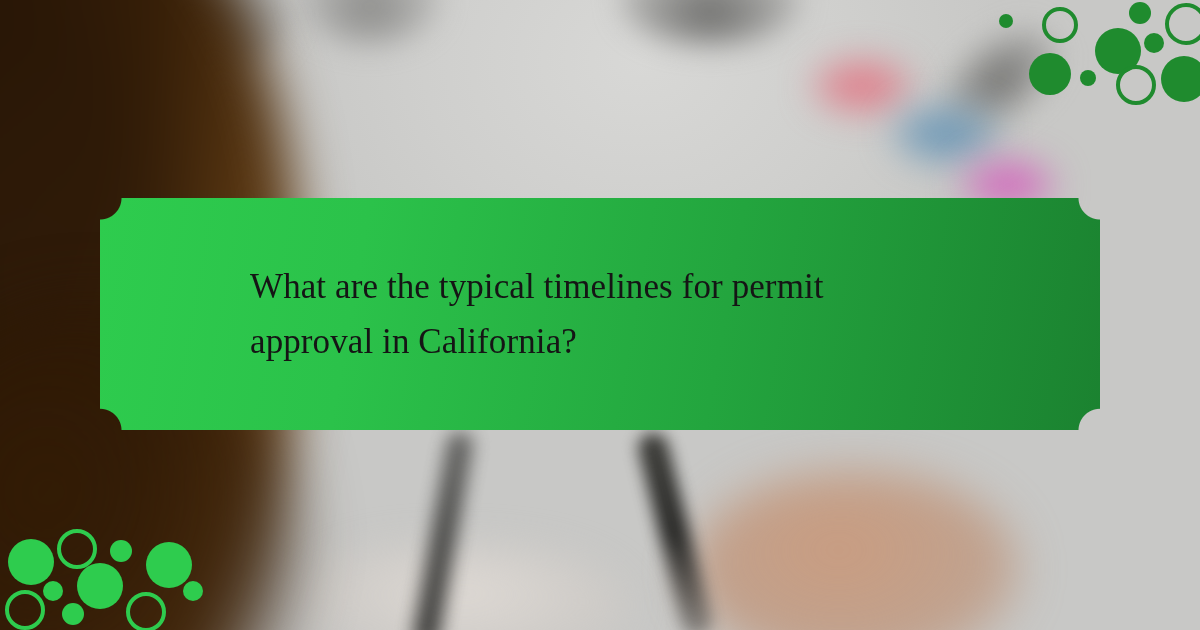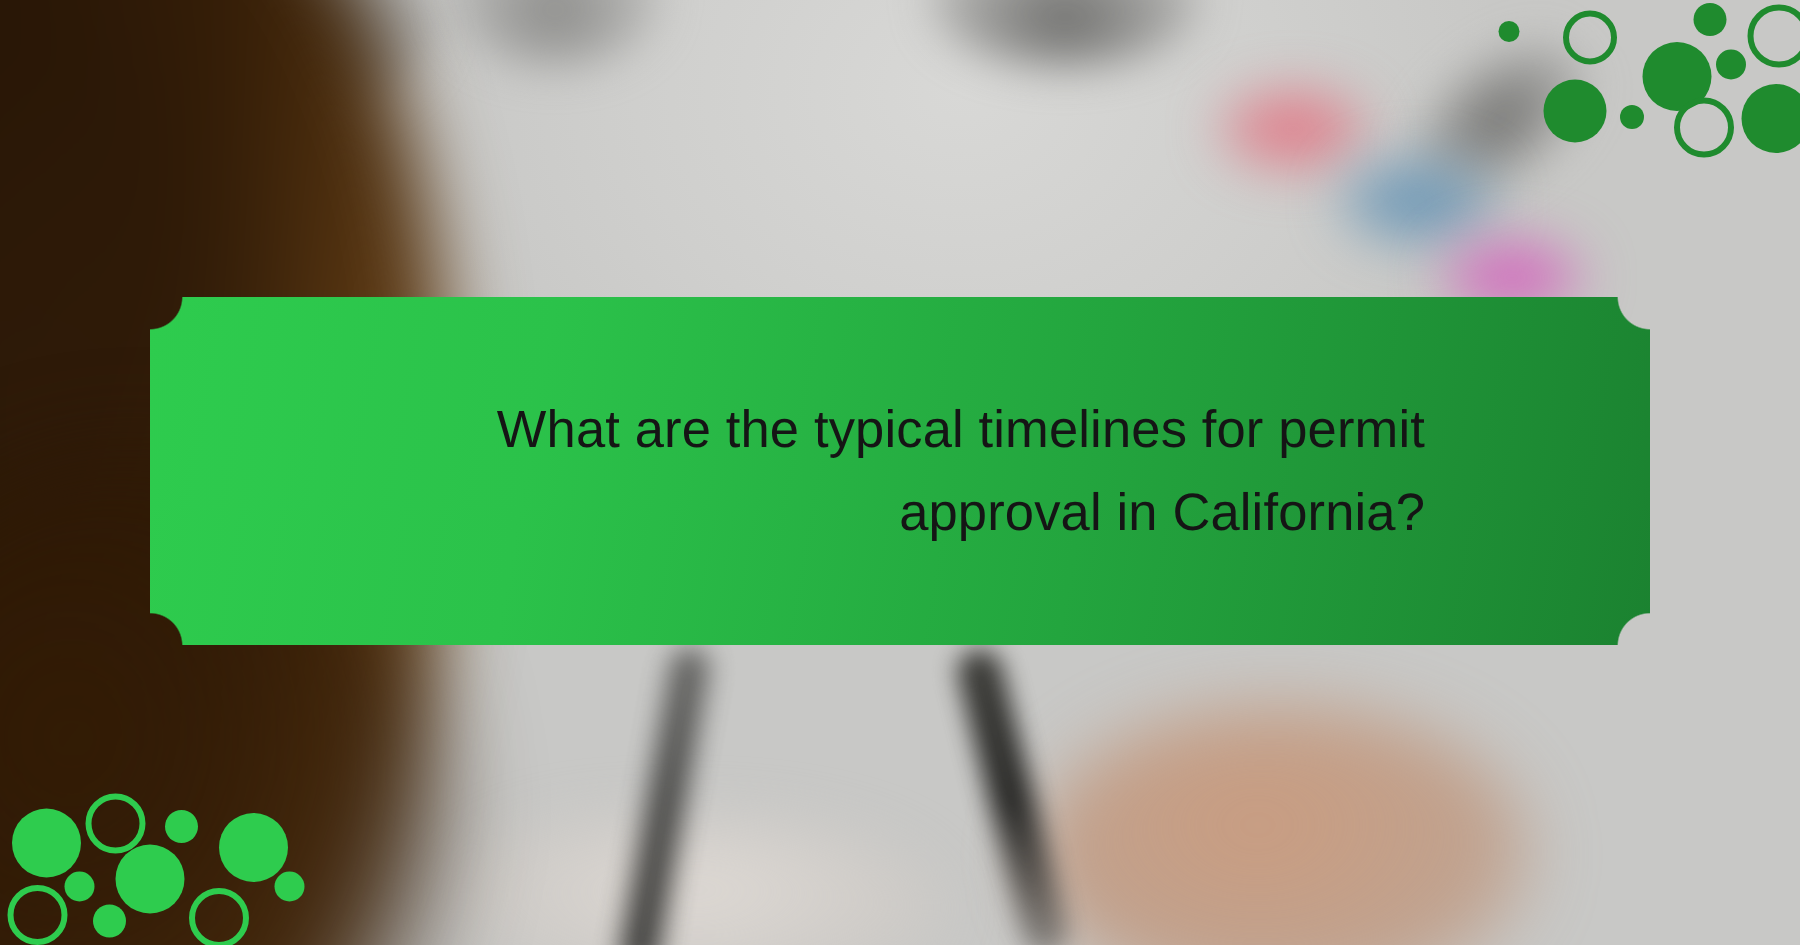--- a/index.html
+++ b/index.html
@@ -156,22 +156,22 @@
       radial-gradient(circle 22px at 100% 100%, transparent 21px, #000 22px) 100% 100% / 51% 51% no-repeat;
     mask:
       radial-gradient(circle 22px at 0 0,    transparent 21px, #000 22px) 0 0 / 51% 51% no-repeat,
       radial-gradient(circle 22px at 100% 0, transparent 21px, #000 22px) 100% 0 / 51% 51% no-repeat,
       radial-gradient(circle 22px at 0 100%, transparent 21px, #000 22px) 0 100% / 51% 51% no-repeat,
       radial-gradient(circle 22px at 100% 100%, transparent 21px, #000 22px) 100% 100% / 51% 51% no-repeat;
   }
 
   #question-text {
     width: 700px;
-    text-align: right;
-    font-family: Liberation Sans, sans-serif;
+    text-align: left;
+    font-family: Liberation Serif, serif;
     font-size: 35px;
     font-weight: 400;
     line-height: 1.58;
     color: #151515;
     letter-spacing: .1px;
   }
 </style>
 </head>
 <body>
 

